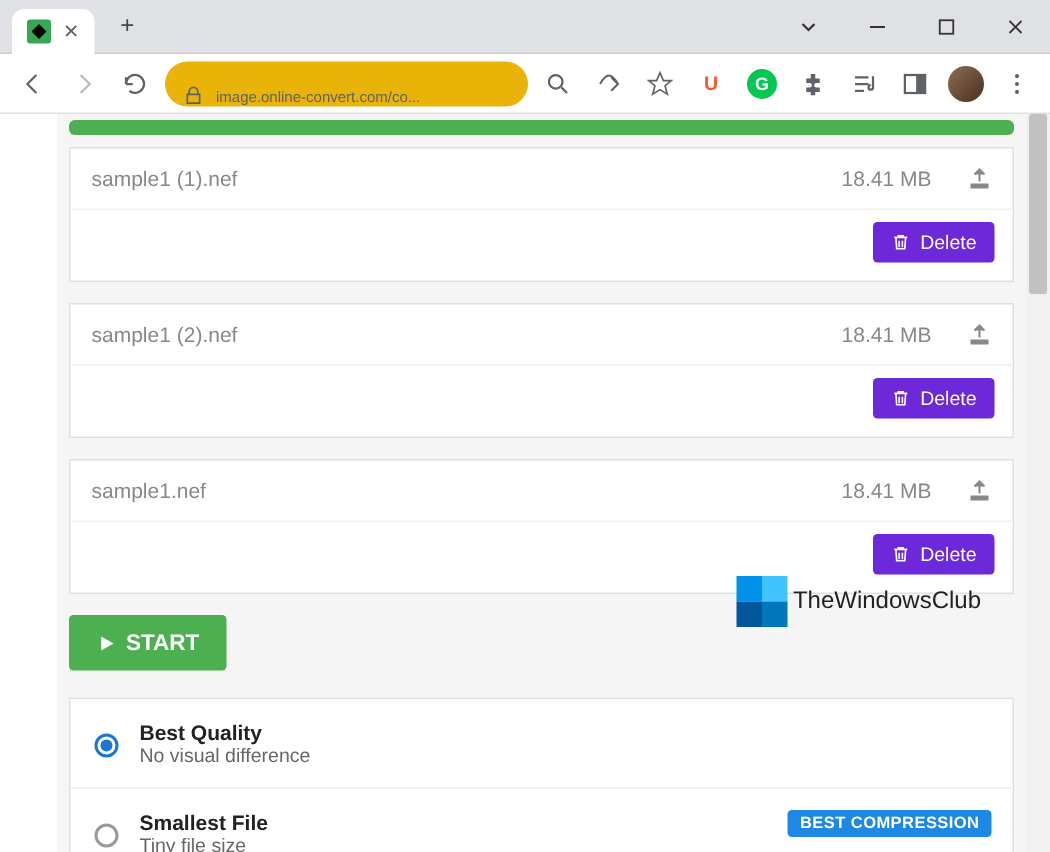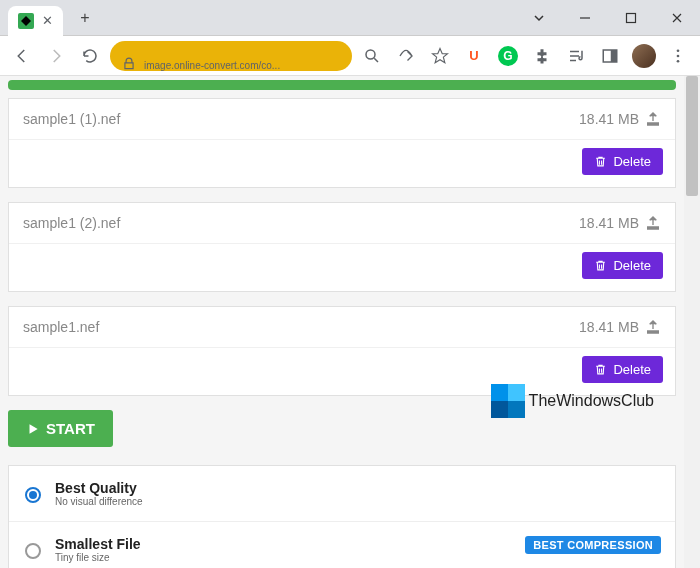--- a/index.html
+++ b/index.html
@@ -22,46 +22,46 @@
   .tb-btn { width: 28px; height: 28px; display: flex; align-items: center; justify-content: center; color: #5f6368; border-radius: 50%; }
   .tb-btn svg { width: 18px; height: 18px; }
   .omnibox { flex: 1; height: 30px; background: #eab308; border-radius: 15px; display: flex; align-items: flex-end; padding: 0 12px; gap: 8px; font-size: 10px; color: #5f6368; }
   .omnibox .lock { width: 14px; height: 14px; color: #5f6368; }
   .ext-icon { width: 28px; height: 28px; display: flex; align-items: center; justify-content: center; border-radius: 50%; font-size: 13px; font-weight: 700; }
   .u-icon { color: #ff5722; }
   .g-icon { color: #fff; background: #00c851; border-radius: 50%; width: 20px; height: 20px; display:flex; align-items:center; justify-content:center; font-size:12px; font-weight:bold; margin: 4px; }
   .avatar { width: 24px; height: 24px; border-radius: 50%; background: linear-gradient(135deg,#8e6e53,#4a3020); }
   
   
-  .content-wrap { display: flex; height: calc(568px - 36px - 40px); }
+  .content-wrap { display: flex; height: calc(568px - 36px - 40px); margin-left: 38px; }
   .content { flex: 1; background: #f5f5f5; overflow-y: auto; padding: 4px 8px 8px 8px; position: relative; }
   .scrollbar { width: 16px; background: #f1f1f1; position: relative; }
   .thumb { position:absolute; top: 0; left:2px; width:12px; height:120px; background:#c1c1c1; border-radius:2px; }
   
   .green-bar { height: 10px; background: #4caf50; border-radius: 4px; margin-bottom: 8px; }
   
   .file-card { background:#fff; border:1px solid #e0e0e0; margin-bottom: 14px; }
   .file-row { display:flex; align-items:center; justify-content:space-between; padding: 12px 14px; }
   .file-name { color:#888; font-size:14px; }
-  .file-size { display:flex; gap:6px; color:#888; font-size:14px; }
+  .file-size { display:flex; gap:24px; color:#888; font-size:14px; }
   .file-size svg { width:16px; height:16px; color:#888; }
   .file-actions { display:flex; justify-content:flex-end; padding: 8px 12px 12px; border-top:1px solid #f0f0f0; }
   .delete-btn { background:#6d28d9; color:#fff; border:none; padding:6px 12px; font-size:13px; border-radius:3px; display:flex; align-items:center; gap:6px; cursor:pointer; }
   .delete-btn svg { width:13px; height:13px; }
   
   .start-btn { background:#4caf50; color:#fff; border:none; padding:10px 18px; font-size:15px; font-weight:600; border-radius:3px; display:flex; align-items:center; gap:6px; cursor:pointer; margin: 12px 0 18px 0; }
   .start-btn svg { width:14px; height:14px; }
   
   .options { background:#fff; border:1px solid #e0e0e0; }
   .option-row { display:flex; align-items:center; padding:14px 16px; gap:14px; border-bottom:1px solid #eee; position:relative; }
   .radio { width:16px; height:16px; border:2px solid #999; border-radius:50%; margin-top:2px; flex-shrink:0; position:relative; }
   .radio.checked { border-color:#1976d2; }
   .radio.checked::after { content:""; position:absolute; top:2px; left:2px; right:2px; bottom:2px; background:#1976d2; border-radius:50%; }
   .opt-text .title { font-weight:700; font-size:14px; color:#222; }
-  .opt-text .sub   { font-size:10px; color:#666; }
+  .opt-text .sub   { font-size:13px; color:#666; }
   .badge { position:absolute; right:14px; top:14px; background:#1e88e5; color:#fff; font-size:11px; font-weight:700; padding:3px 8px; border-radius:3px; letter-spacing:0.3px; }
   
   .watermark { position:absolute; right: 30px; top: 308px; display:flex; align-items:center; gap:4px; pointer-events:none; }
   .wm-logo { width:34px; height:34px; position:relative; }
   .wm-logo .t1 { position:absolute; top:0; left:0; width:17px; height:17px; background:#0091ea; }
   .wm-logo .t2 { position:absolute; top:0; right:0; width:17px; height:17px; background:#40c4ff; }
   .wm-logo .t3 { position:absolute; bottom:0; left:0; width:17px; height:17px; background:#01579b; }
   .wm-logo .t4 { position:absolute; bottom:0; right:0; width:17px; height:17px; background:#0277bd; }
   .wm-text { font-size:16px; color:#222; }
 </style>

